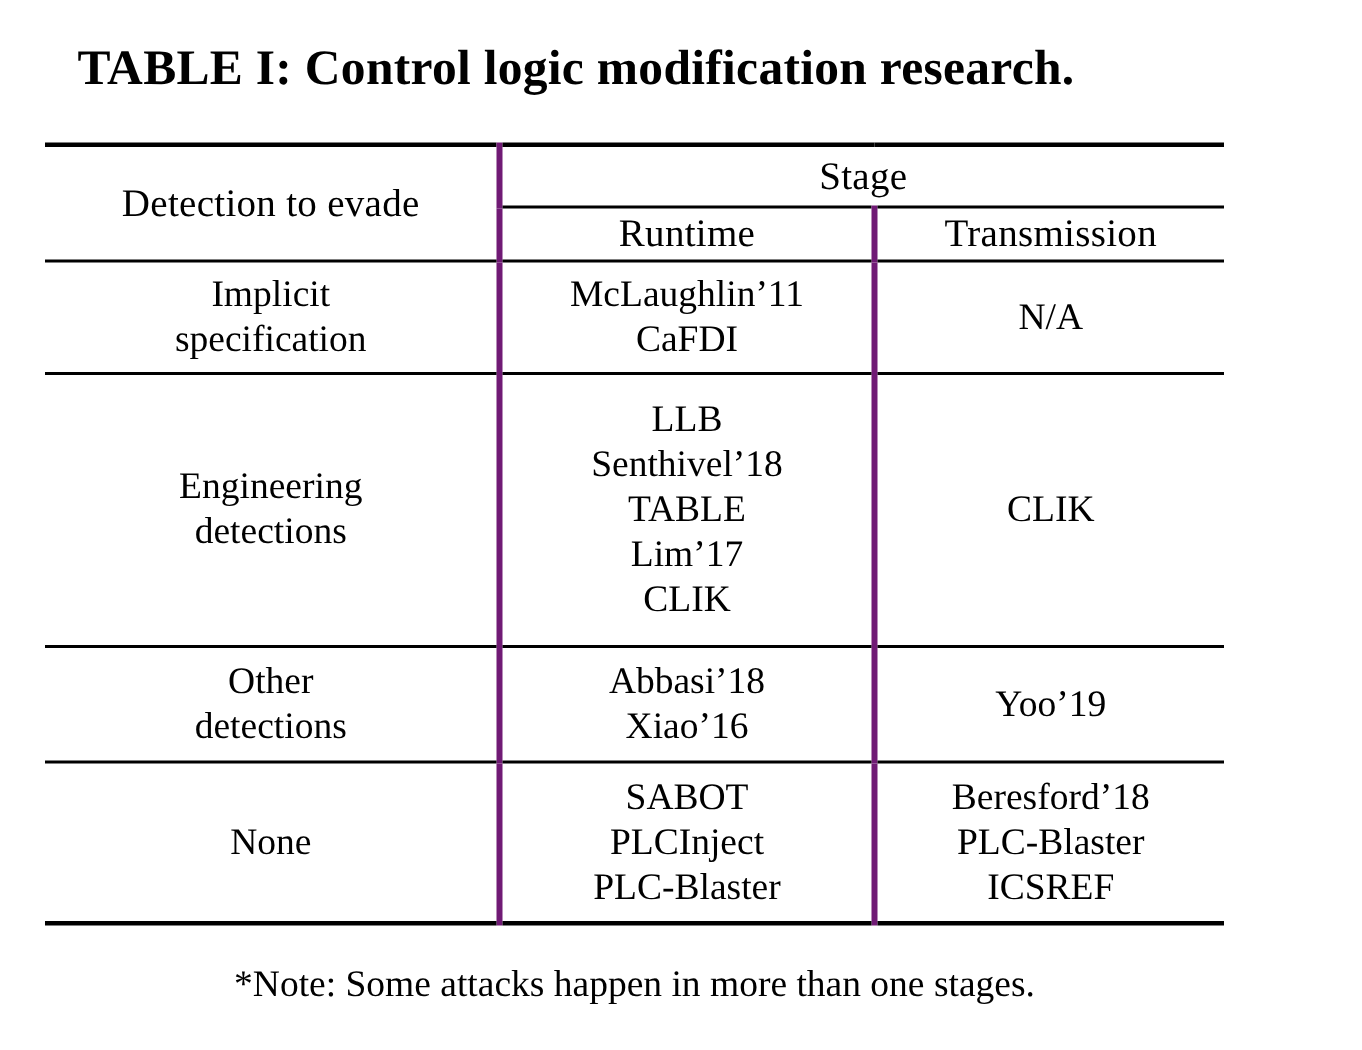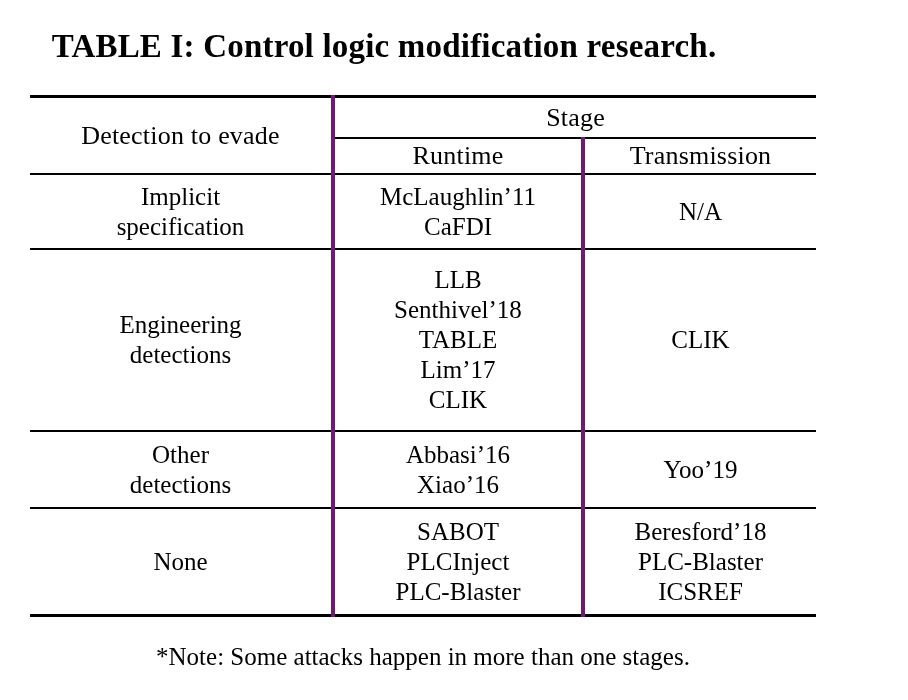--- a/index.html
+++ b/index.html
@@ -187,21 +187,21 @@
 
         <tr class="r3">
           <td class="cell rule-thin">
             <span class="stack">
                 <span>Other</span>
                 <span>detections</span>
               </span>
           </td>
           <td class="cell rule-thin vl">
             <span class="stack">
-                <span>Abbasi’16</span>
+                <span>Abbasi’18</span>
                 <span>Xiao’16</span>
               </span>
           </td>
           <td class="cell rule-thin vl">
             <span class="stack">
                 <span>Yoo’19</span>
               </span>
           </td>
         </tr>
 

